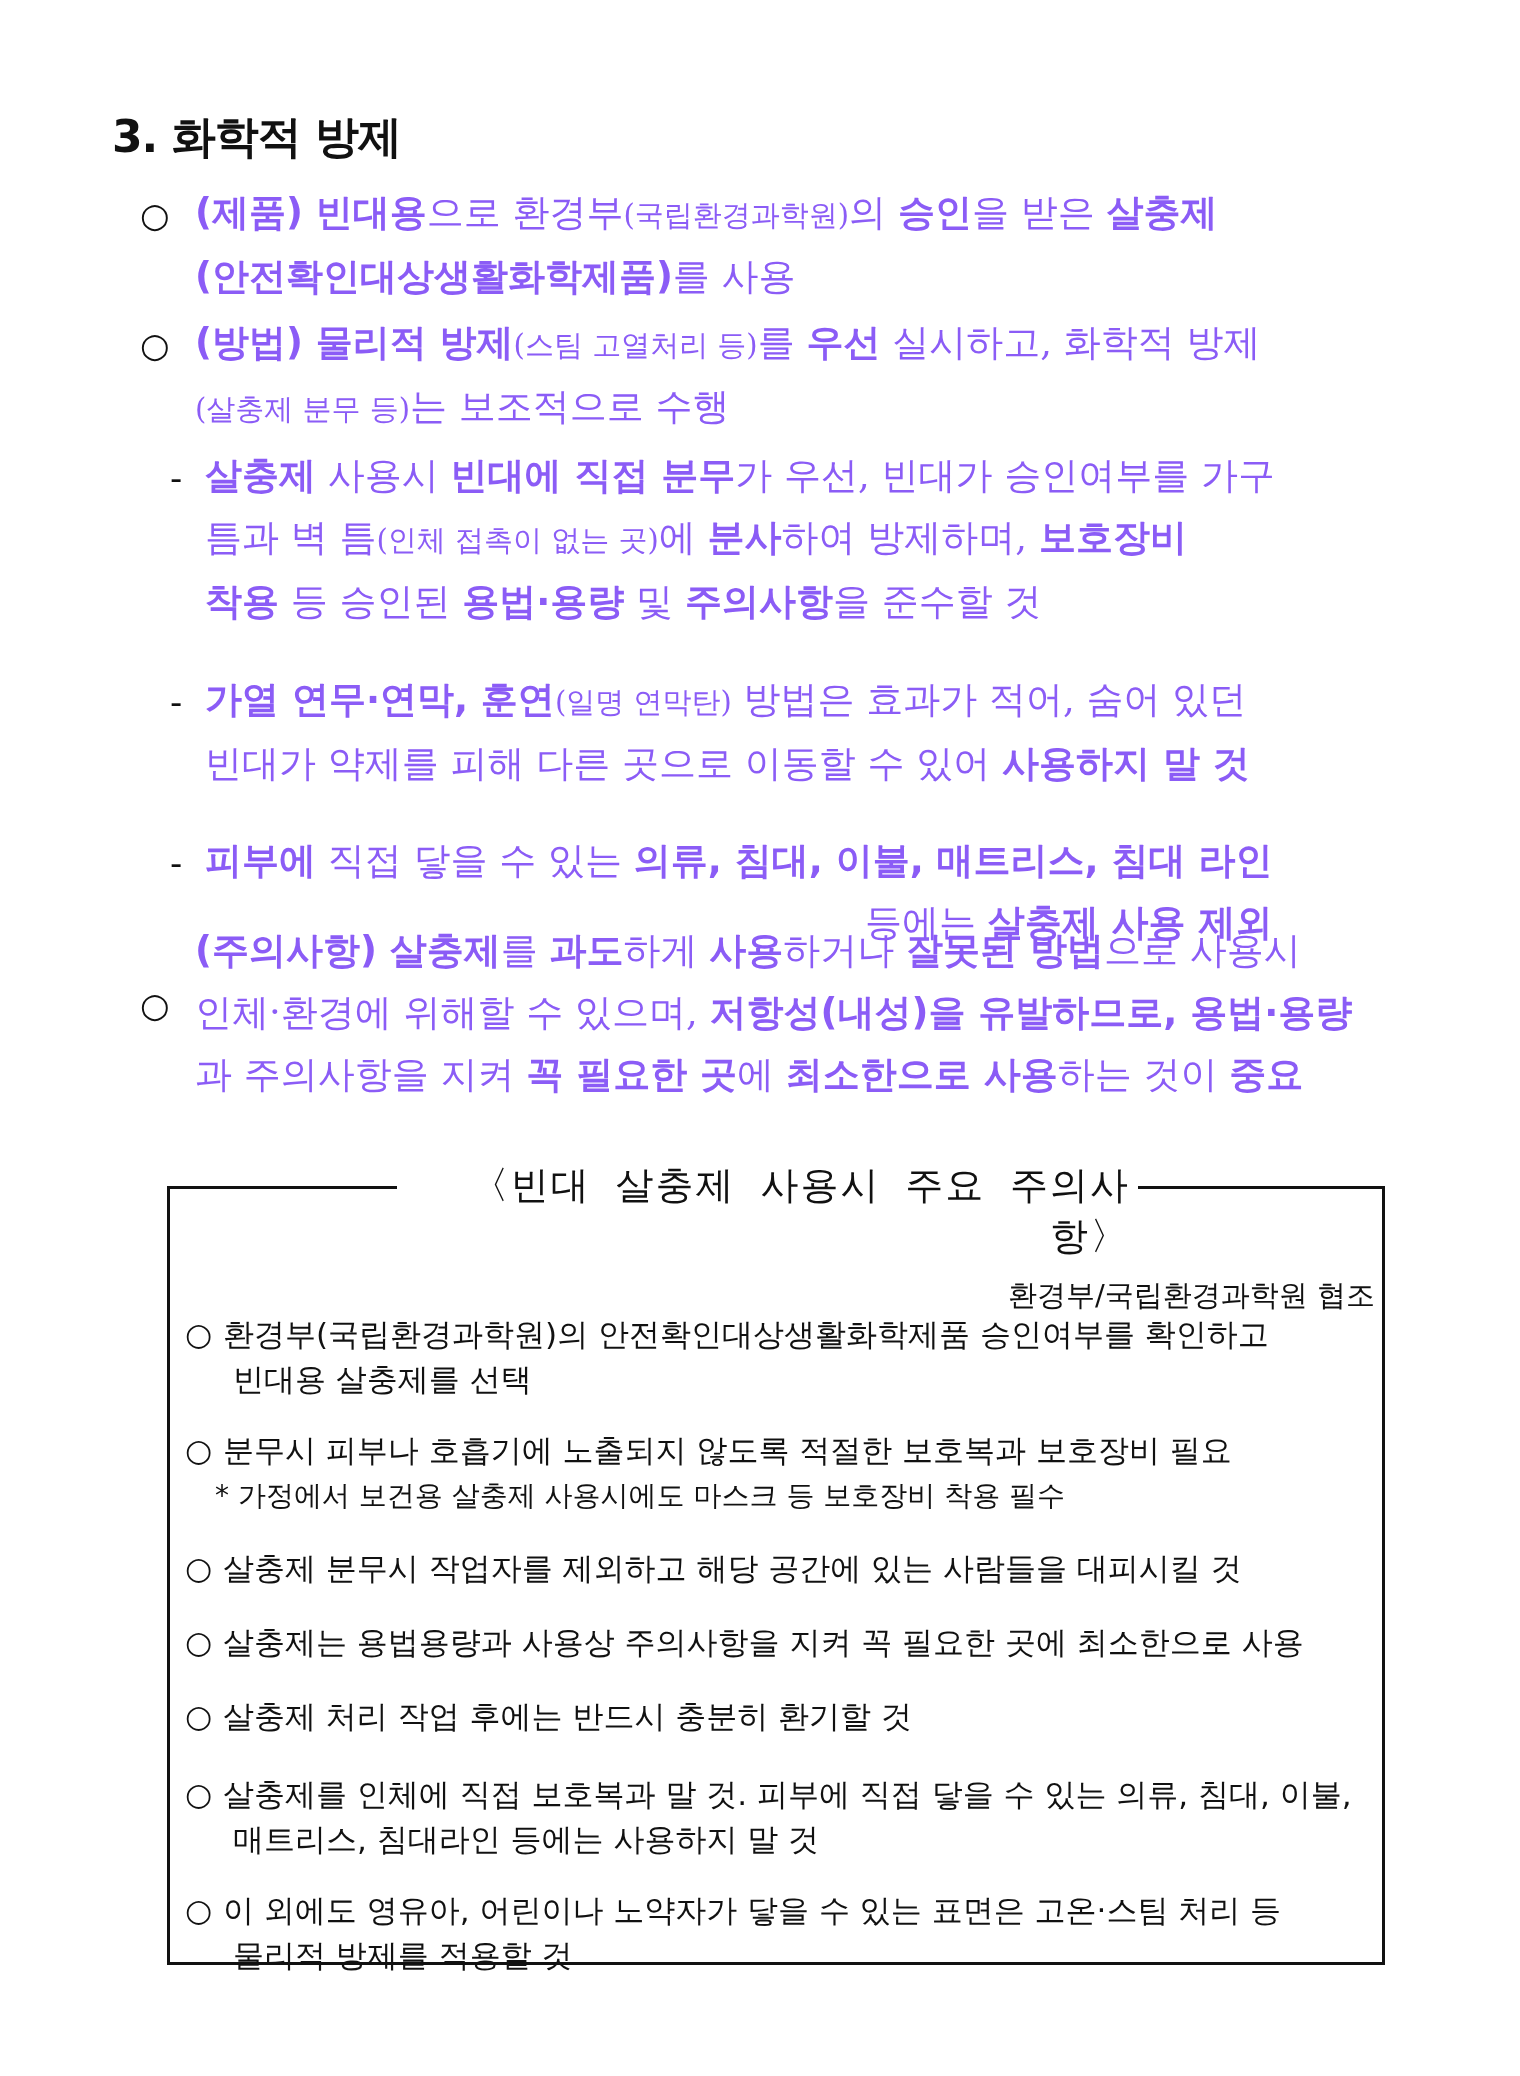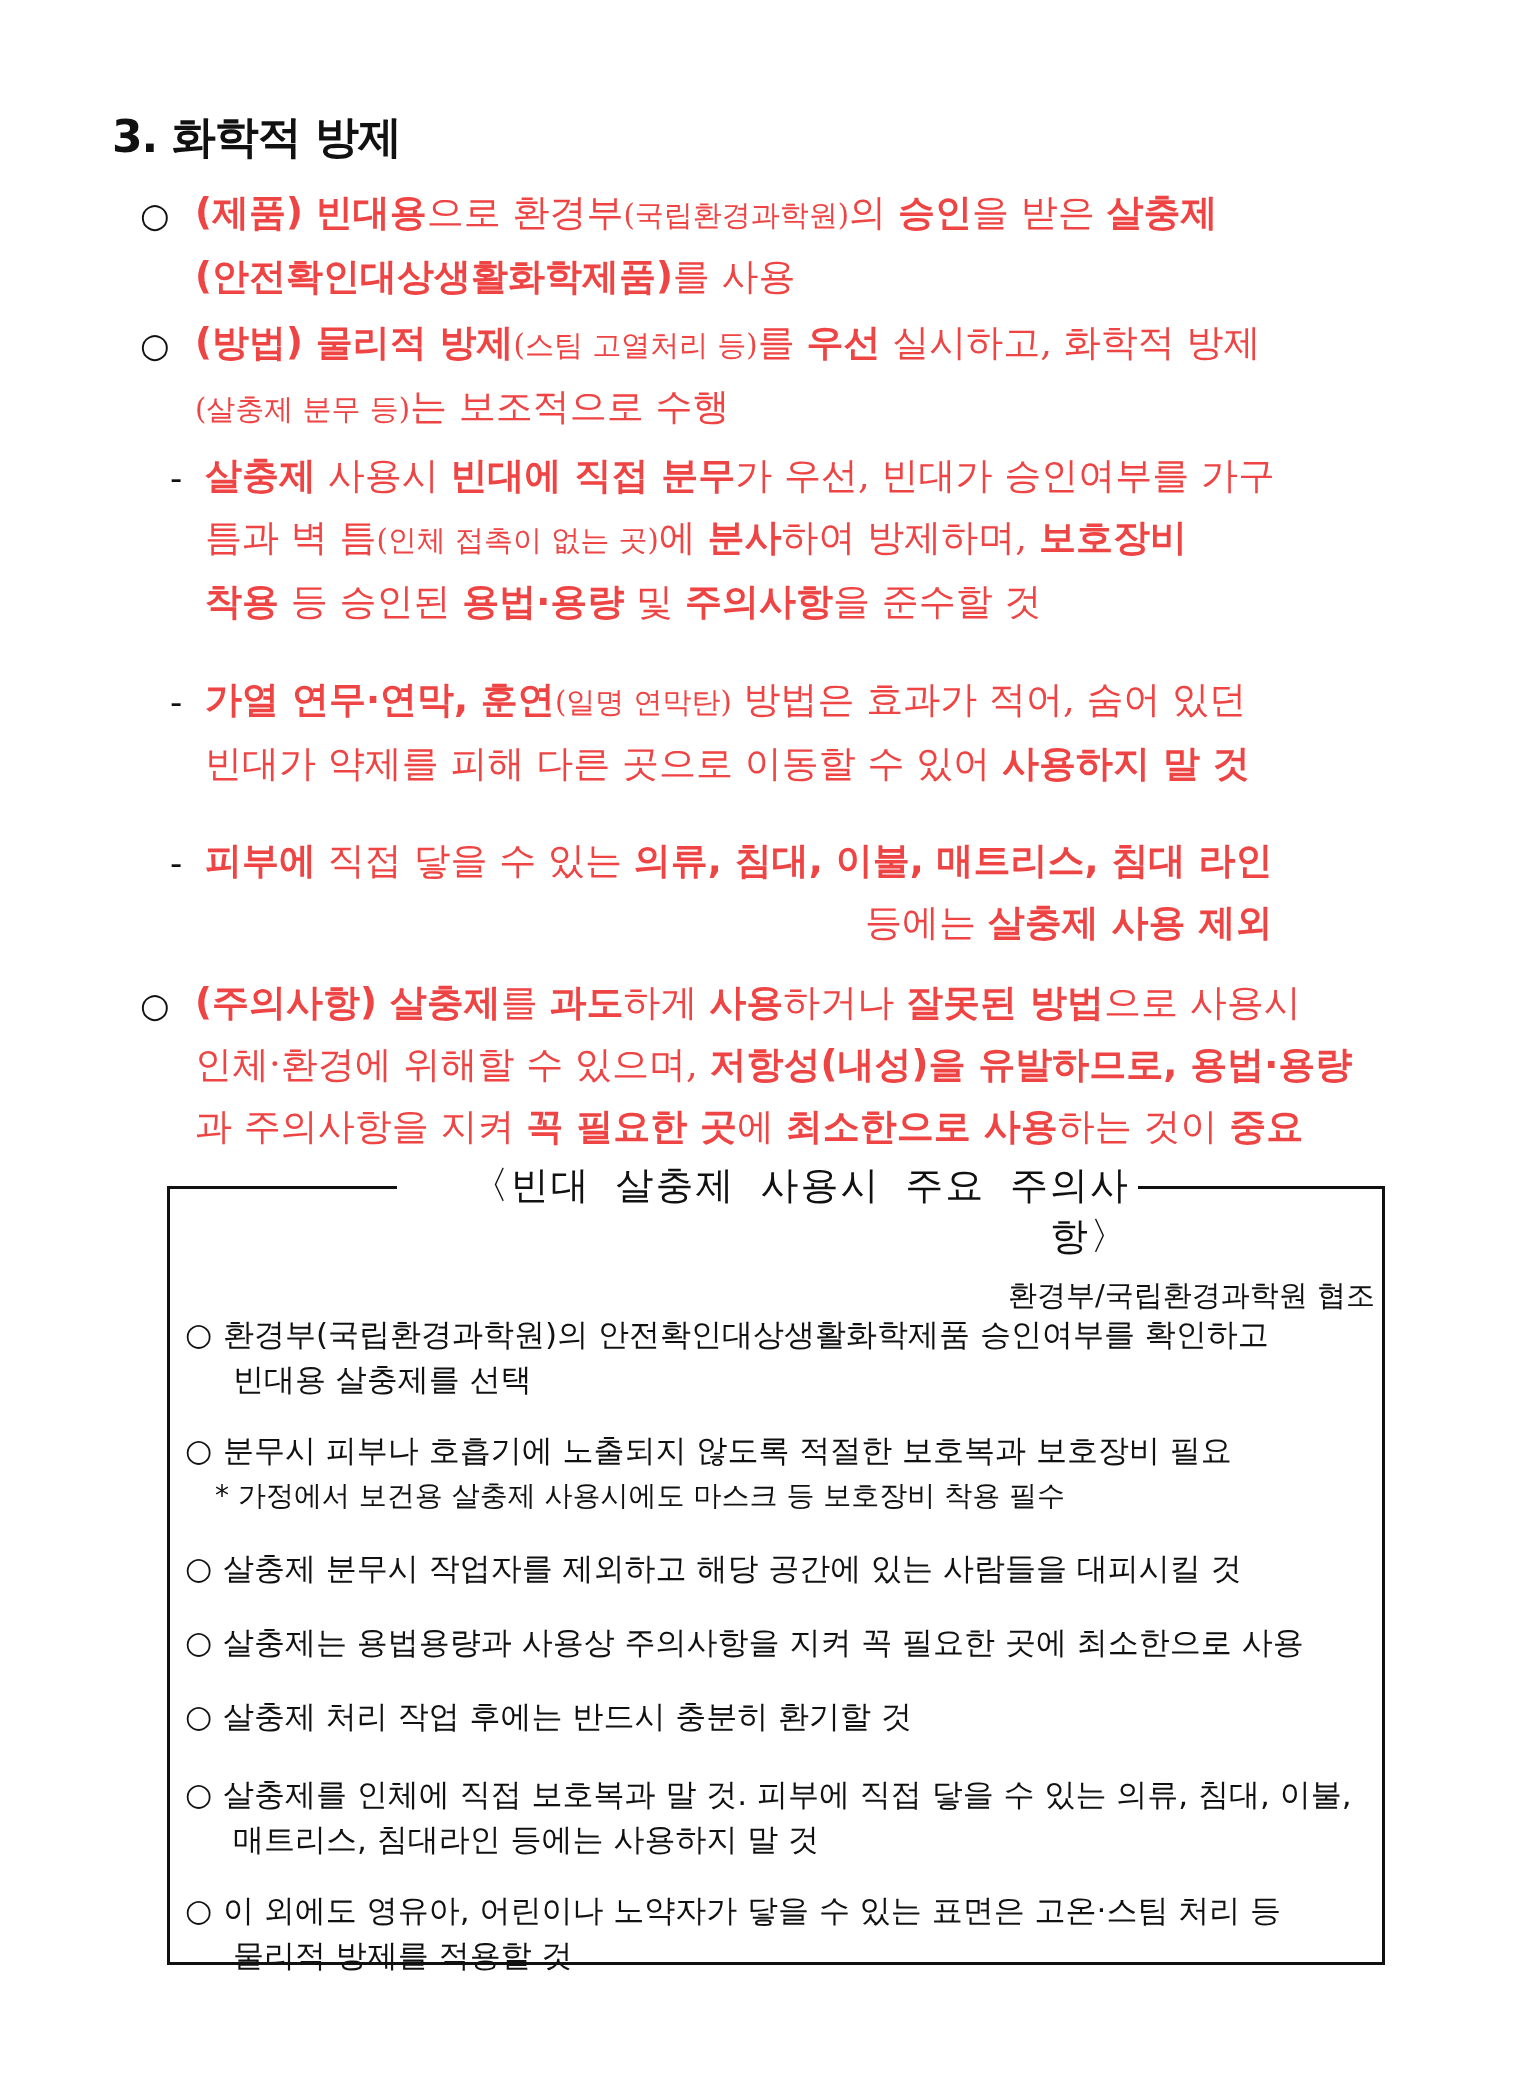--- a/index.html
+++ b/index.html
@@ -7,21 +7,21 @@
     width: 1520px; height: 2076px; position: relative; overflow: hidden;
     font-family: "DejaVu Sans", "Liberation Sans", sans-serif;
     color: #111111;
   }
   .page { position: absolute; left: 0; top: 0; width: 1520px; height: 2076px; }
   .title {
     position: absolute; left: 112px; top: 108px;
     font-size: 44px; font-weight: bold; letter-spacing: -1px;
     font-family: "DejaVu Sans", sans-serif;
   }
-  .para { position: absolute; font-family: "DejaVu Serif", "Liberation Serif", serif; font-size: 37px; line-height: 62px; color: #ef4444; }
+  .para { position: absolute; font-family: "DejaVu Serif", "Liberation Serif", serif; font-size: 37px; line-height: 62px; color: #8b5cf6; }
   .para .line { white-space: nowrap; display: block; }
   .para b { font-family: "DejaVu Sans", sans-serif; font-weight: bold; }
   .para .sm { font-size: 29px; }
   .bullet-o { position: absolute; font-size: 34px; font-family: "DejaVu Sans", sans-serif; }
   .dash { position: absolute; font-size: 34px; font-family: "DejaVu Sans", sans-serif; }
 
   .box {
     position: absolute; left: 167px; top: 1188px; width: 1218px; height: 777px;
     border: 3px solid #111; border-top: none; box-sizing: border-box;
   }
@@ -94,21 +94,21 @@
   <div class="para" style="left:205px;top:830px;text-align:right;">
     <span class="line">
       <b>피부에</b><span> 직접 닿을 수 있는 </span><b>의류, 침대, 이불, 매트리스, 침대 라인</b>
     </span>
     <span class="line">
       <span>등</span><span>에는 </span><b>살충제 사용 제외</b>
     </span>
   </div>
 
   <div class="bullet-o" style="left:140px;top:985px;">○</div>
-  <div class="para" style="left:195px;top:972px;">
+  <div class="para" style="left:195px;top:920px;">
     <span class="line">
       <b>(주의사항) 살충제</b><span>를 </span><b>과도</b><span>하게 </span><b>사용</b><span>하거나 </span><b>잘못된 방법</b><span>으로 사용시</span>
     </span>
     <span class="line">
       <span>인체·환경에 위해할 수 있으며, </span><b>저항성(내성)을 유발하므로, 용법·용량</b>
     </span>
     <span class="line">
       <span>과 주의사항을 지켜 </span><b>꼭 필요한 곳</b><span>에 </span><b>최소한으로 사용</b><span>하는 것이 </span><b>중요</b>
     </span>
   </div>

